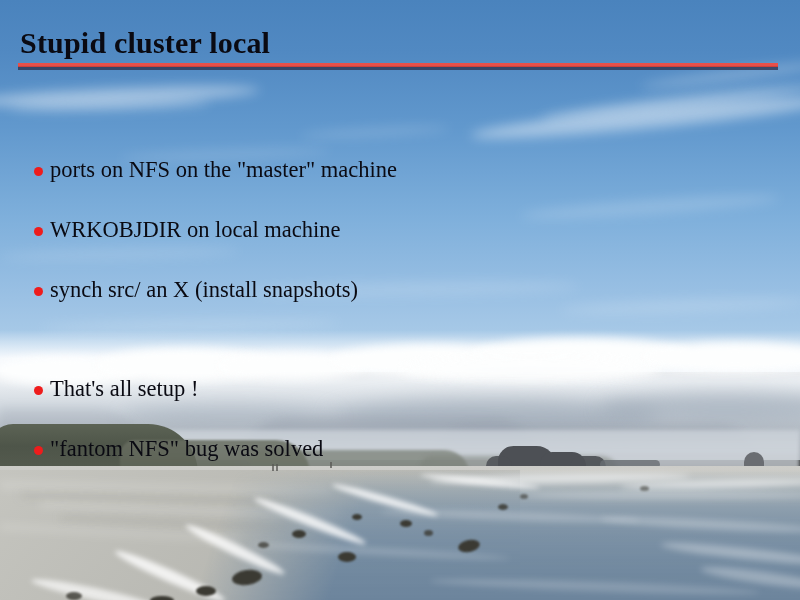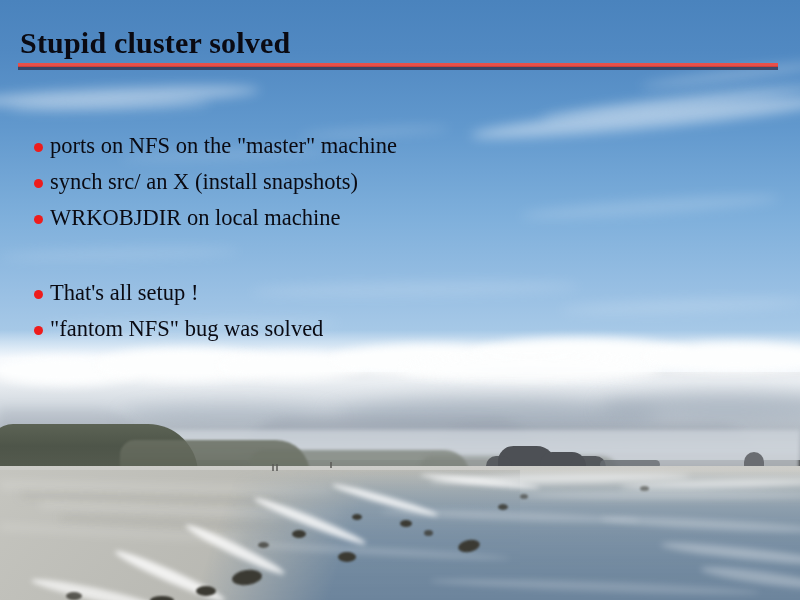--- a/index.html
+++ b/index.html
@@ -254,21 +254,21 @@
     background: #2c2f4a; opacity: .75;
   }
 
   
   .bullets {
     position: absolute; left: 34px; top: 128px; width: 720px;
   }
   .bullet {
     position: relative;
     height: 36px;
-    display: flex; align-items: center;
+    display: flex; align-items: center; margin-top: 24px;
   }
   .bullet .dot {
     width: 9px; height: 9px; border-radius: 50%;
     flex: 0 0 auto;
     margin-right: 7px;
     margin-top: 2px;
   }
   .bullet .txt {
     font-size: 22.5px;
     color: #0a0a12;
@@ -364,39 +364,39 @@
   <div class="kelp k6"></div>
   <div class="kelp k7"></div>
   <div class="kelp k8"></div>
   <div class="kelp k9"></div>
   <div class="kelp k10"></div>
   <div class="kelp k11"></div>
   <div class="kelp k12"></div>
   <div class="kelp k13"></div>
   <div class="kelp k14"></div>
 
-  <div class="title" style="color: rgb(10, 10, 18);">Stupid cluster solved</div>
+  <div class="title" style="color: rgb(10, 10, 18);">Stupid cluster local</div>
 
   <div class="rule-wrap">
     <div class="rule-main" style="background: linear-gradient(rgb(232, 80, 74) 0%, rgb(232, 80, 74) 60%, rgb(192, 58, 54) 100%);"></div>
     <div class="rule-shadow" style="background: rgb(44, 47, 74);"></div>
   </div>
 
   <div class="bullets">
       <div class="bullet">
         <span class="dot" style="background: rgb(238, 28, 28);"></span>
         <span class="txt" style="color: rgb(10, 10, 18);">ports on NFS on the "master" machine</span>
       </div>
       <div class="bullet">
         <span class="dot" style="background: rgb(238, 28, 28);"></span>
-        <span class="txt" style="color: rgb(10, 10, 18);">synch src/ an X (install snapshots)</span>
+        <span class="txt" style="color: rgb(10, 10, 18);">WRKOBJDIR on local machine</span>
       </div>
       <div class="bullet">
         <span class="dot" style="background: rgb(238, 28, 28);"></span>
-        <span class="txt" style="color: rgb(10, 10, 18);">WRKOBJDIR on local machine</span>
+        <span class="txt" style="color: rgb(10, 10, 18);">synch src/ an X (install snapshots)</span>
       </div>
       <div class="spacer"></div>
       <div class="bullet">
         <span class="dot" style="background: rgb(238, 28, 28);"></span>
         <span class="txt" style="color: rgb(10, 10, 18);">That's all setup !</span>
       </div>
       <div class="bullet">
         <span class="dot" style="background: rgb(238, 28, 28);"></span>
         <span class="txt" style="color: rgb(10, 10, 18);">"fantom NFS" bug was solved</span>
       </div>

